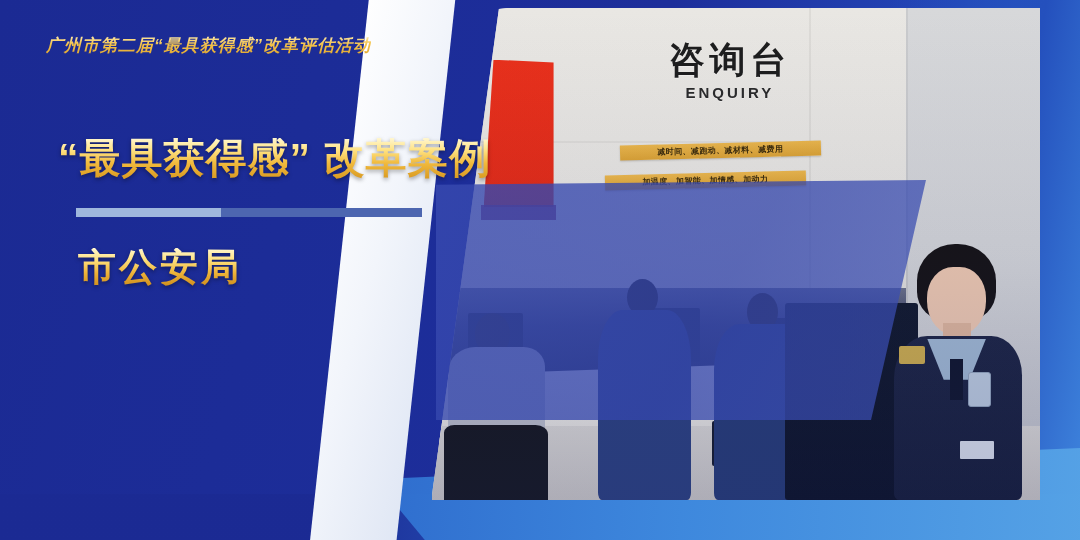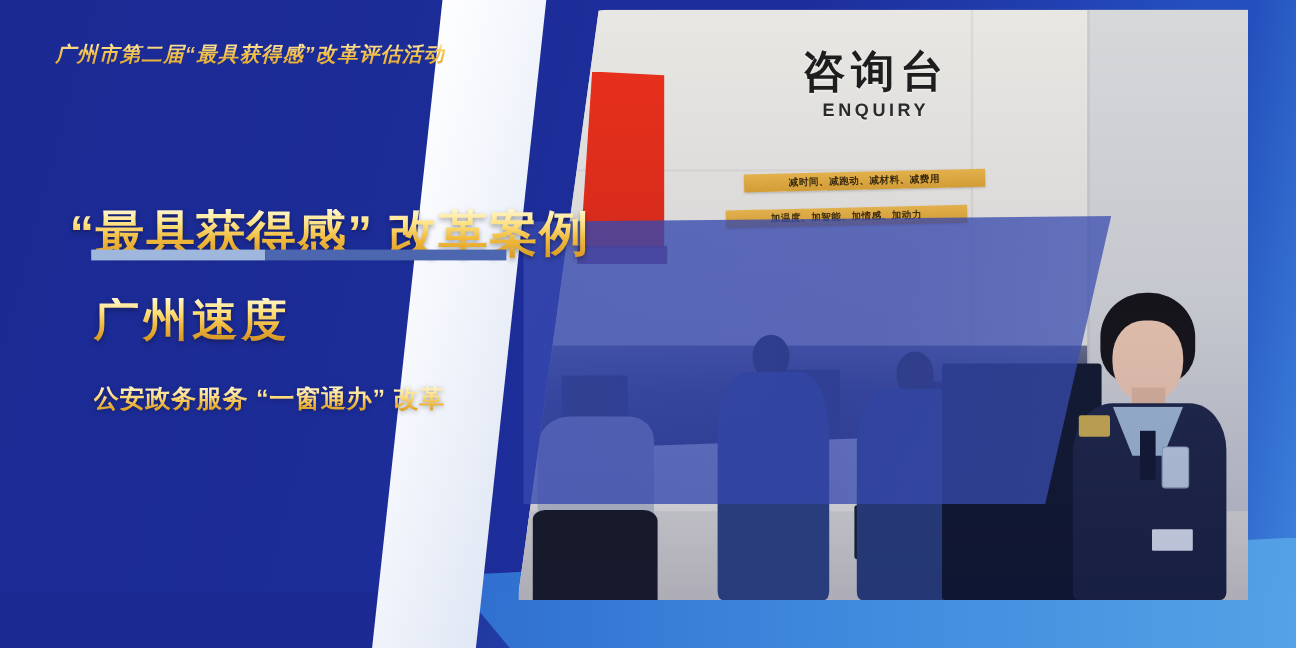--- a/index.html
+++ b/index.html
@@ -199,21 +199,20 @@
     white-space:nowrap;
     margin-left:24px;
   }
   .headline{
     position:absolute;left:58px;top:138px;
     font-size:41px;font-weight:900;letter-spacing:1px;line-height:1;
     background:linear-gradient(180deg,#fff7d2 0%,#ffe282 30%,#f0b93c 62%,#d99a22 100%);
     -webkit-background-clip:text;background-clip:text;color:transparent;
     filter:drop-shadow(0 2px 2px rgba(0,0,0,.35));
     white-space:nowrap;
-    margin-top:36px;
   }
   .rule{
     position:absolute;left:76px;top:208px;width:346px;height:9px;display:flex;
   }
   .rule .seg-a{width:42%;height:100%;background:#9fb7dd;}
   .rule .seg-b{width:58%;height:100%;background:#4d66b0;}
   .org{
     position:absolute;left:78px;top:248px;
     font-size:38px;font-weight:900;letter-spacing:3px;line-height:1;
     background:linear-gradient(180deg,#fff7d2 0%,#ffe07c 32%,#edb238 66%,#cf8f1e 100%);
@@ -303,16 +302,15 @@
   <div class="overlay-panel"></div>
 
   <div class="stripe"></div>
 
   <div class="eyebrow">广州市第二届“最具获得感”改革评估活动</div>
   <div class="headline">“最具获得感” 改革案例</div>
   <div class="rule">
     <div class="seg-a"></div>
     <div class="seg-b"></div>
   </div>
-  <div class="org">广州速度</div>
-  <div class="subtitle">公安政务服务 “一窗通办” 改革</div>
+  <div class="org">市公安局</div>
 
 </div>
 
 </body></html>

